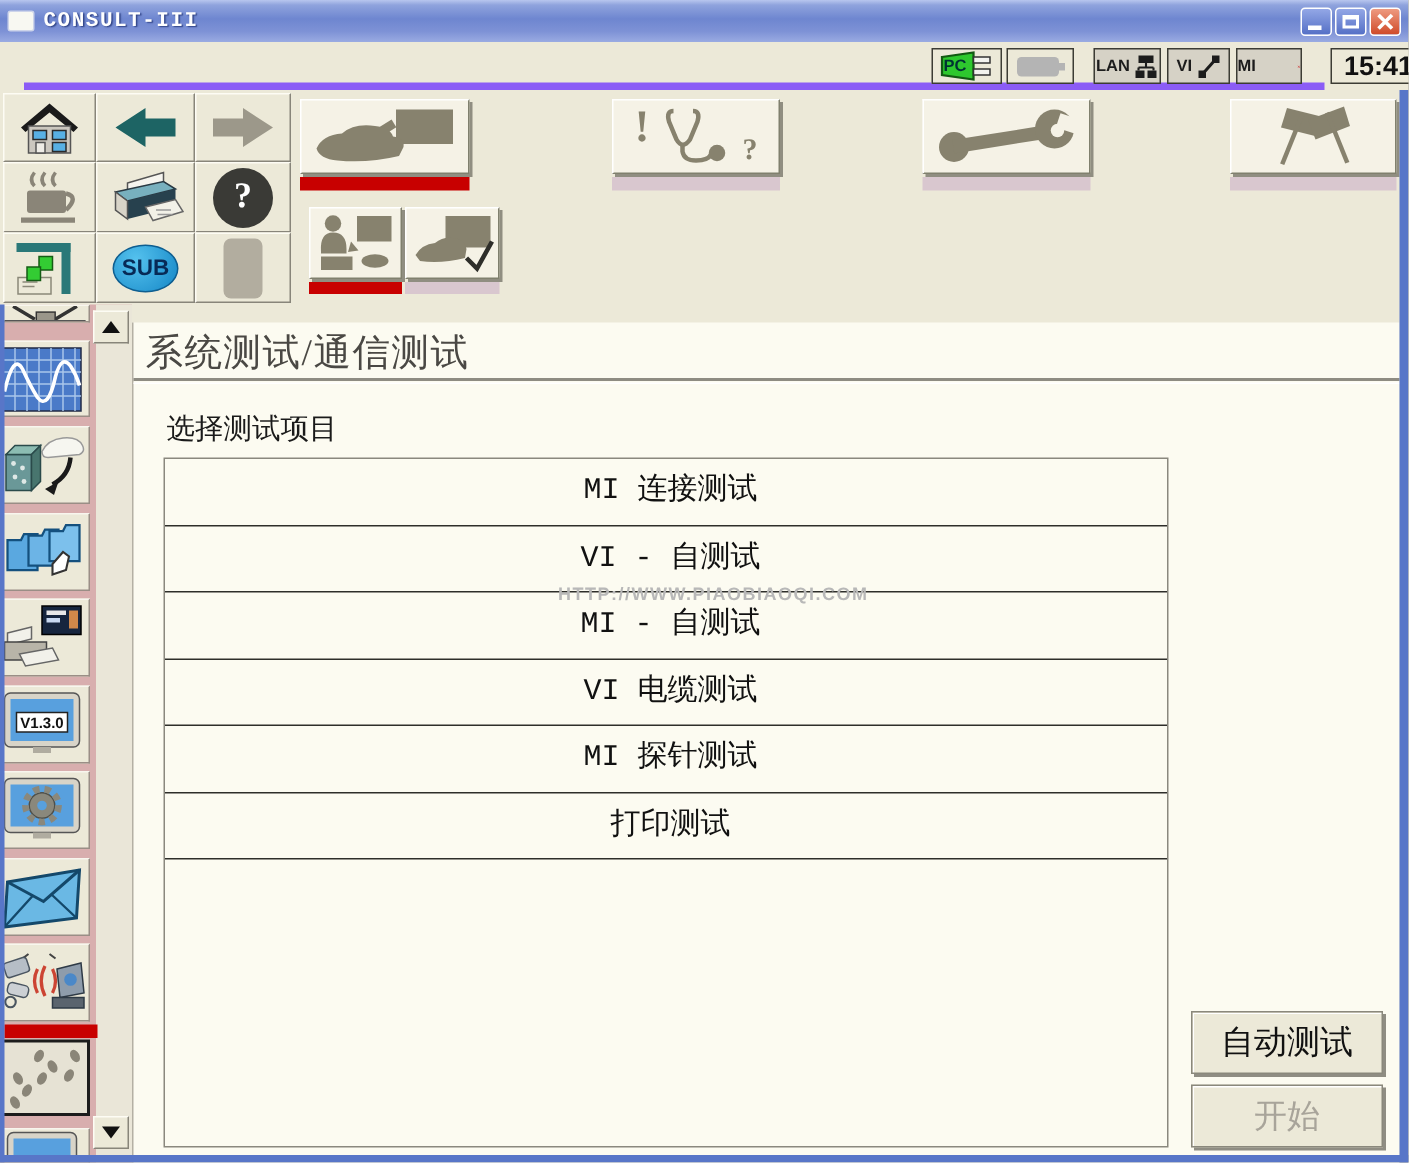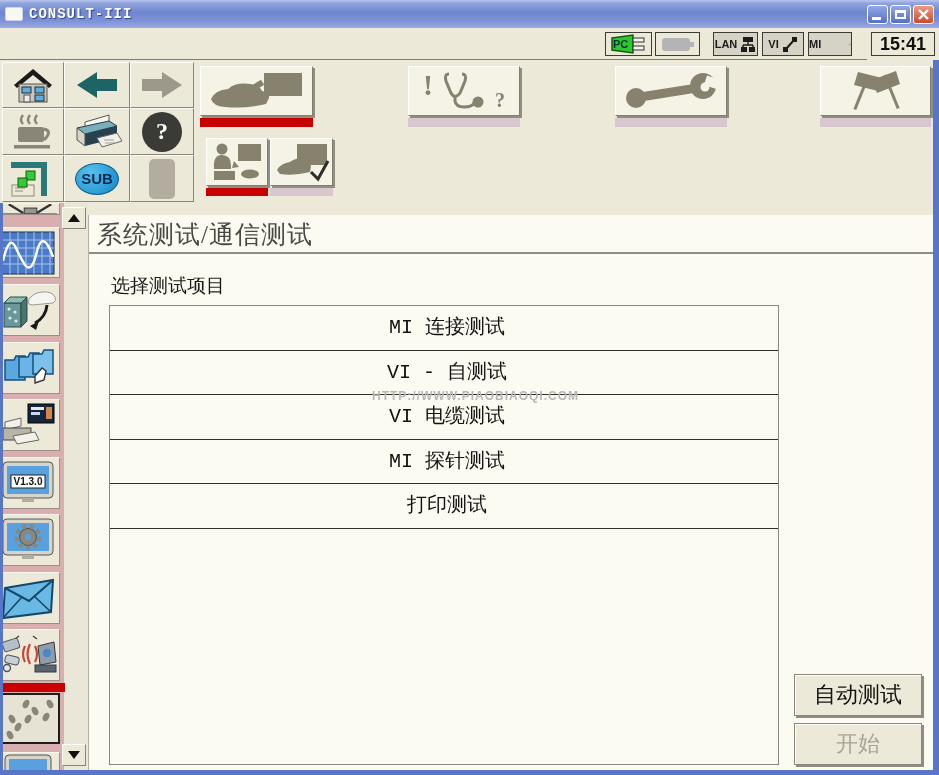--- a/index.html
+++ b/index.html
@@ -15,21 +15,21 @@
     font-size:14px; letter-spacing:1px; text-shadow:1px 1px 1px #2e4184; }
   .winbtns { margin-left:auto; display:flex; gap:2px; }
   .winbtn { width:21px; height:19px; border:1px solid #fff; border-radius:3px; position:relative; }
   .winbtn.b-min, .winbtn.b-max { background:linear-gradient(#93a7e6,#5570c6); }
   .winbtn.b-close { background:linear-gradient(#ee9a80,#cf4a2a); }
   .glyph-min { position:absolute; left:4px; bottom:3px; width:9px; height:3px; background:#fff; }
   .glyph-max { position:absolute; left:4px; top:4px; width:11px; height:9px; border:2px solid #fff; border-top-width:3px; }
   .glyph-close { position:absolute; left:3px; top:2px; }
 
   
-  .statusbar { position:absolute; left:0; top:28px; width:867px; height:32px; background:#ece9d8; border-bottom:1px solid #8b5cf6; }
+  .statusbar { position:absolute; left:16px; top:28px; width:867px; height:32px; background:#ece9d8; border-bottom:5px solid #8b5cf6; }
   .sbox { position:absolute; top:4px; height:24px; border:1px solid #3c3c34; display:flex; align-items:center; justify-content:center; gap:3px; }
   .sbox .slabel { font-size:11px; font-weight:bold; color:#1c1c1c; }
   .box-pc   { left:605px; width:47px; background:#ece9d8; }
   .box-batt { left:655px; width:45px; background:#ece9d8; }
   .box-lan  { left:713px; width:45px; background:#d6d2c6; }
   .box-vi   { left:762px; width:42px; background:#d6d2c6; }
   .box-mi   { left:808px; width:44px; background:#d6d2c6;gap:28px; }
   .box-time { left:871px; width:64px; background:#ece9d8; }
   .box-pc .slabel { position:absolute; left:7px; top:5px; color:#033; }
   .timetext { font-size:18px; font-weight:bold; color:#111; font-family:"Liberation Sans",sans-serif; }
@@ -418,20 +418,21 @@
   </div>
 
   <div class="main">
     <div class="page-title">系统测试/通信测试</div>
     <div class="title-sep"></div>
     <div class="subtitle">选择测试项目</div>
 
     <div class="listbox">
       <div class="lrow">MI 连接测试</div>
       <div class="lrow">VI - 自测试</div>
+      <div class="lrow">MI - 自测试</div>
       <div class="lrow">VI 电缆测试</div>
       <div class="lrow">MI 探针测试</div>
       <div class="lrow">打印测试</div>
     </div>
 
     <div class="watermark">HTTP://WWW.PIAOBIAOQI.COM</div>
 
     <div class="mbtn btn-auto">自动测试</div>
     <div class="mbtn btn-start disabled">开始</div>
   </div>

